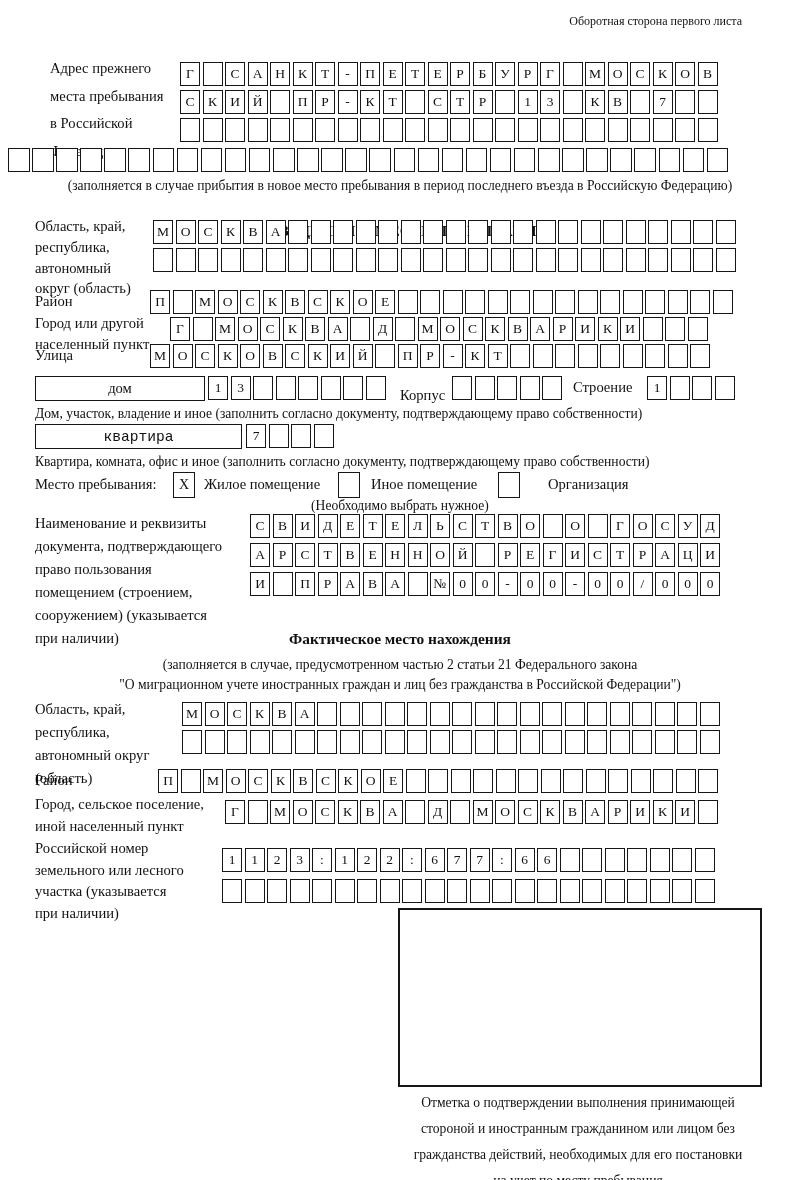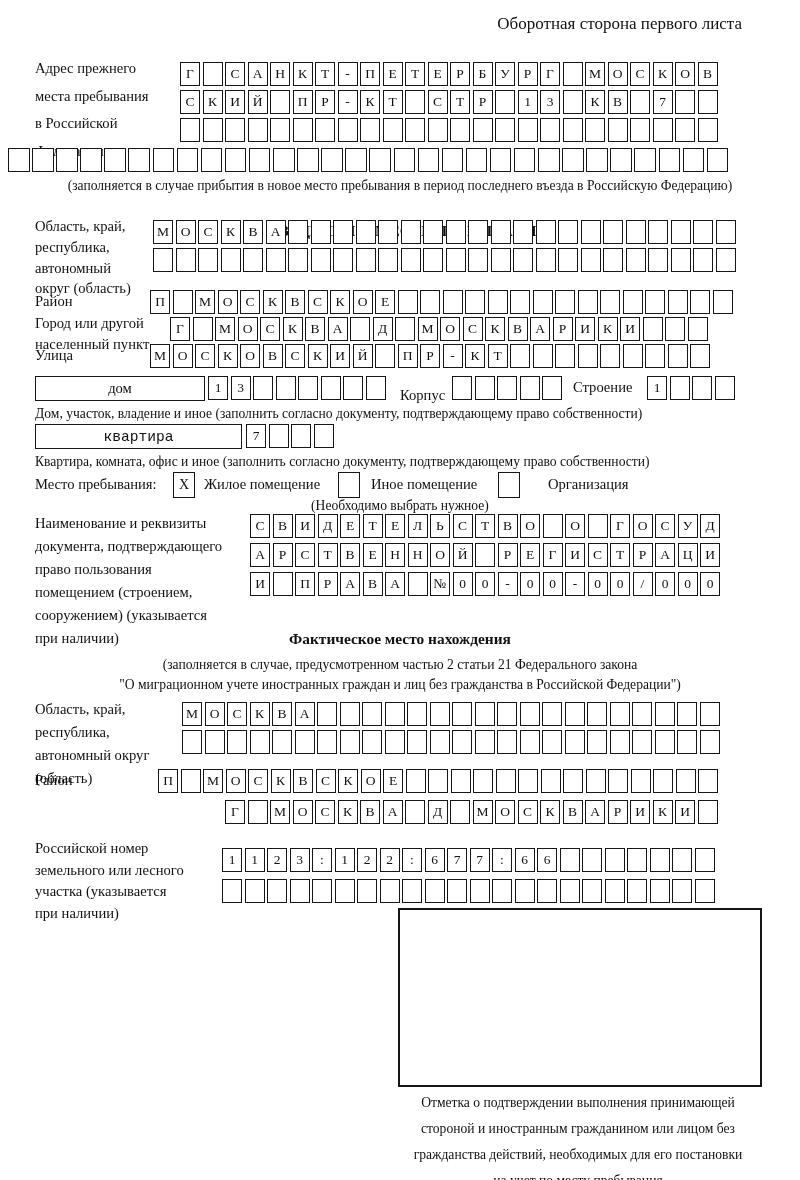--- a/index.html
+++ b/index.html
@@ -1,21 +1,21 @@
 <!DOCTYPE html>
 <html><head>
 <meta charset="utf-8">
 <style>
   html,body{margin:0;padding:0;background:#fff;}
   .page{
     position:relative;width:800px;height:1180px;background:#ffffff;
     font-family:"Liberation Serif","DejaVu Serif",serif;color:#111;
     overflow:hidden;
   }
-  .hdr-note{position:absolute;top:14px;right:58px;font-size:17px;white-space:nowrap;}
+  .hdr-note{position:absolute;top:14px;right:58px;font-size:12px;white-space:nowrap;}
   .lbl{position:absolute;font-size:14.6px;white-space:nowrap;}
   .caption{position:absolute;font-size:13.6px;white-space:nowrap;}
   .center{left:0;width:100%;text-align:center;}
   .sec-title{position:absolute;left:0;width:100%;text-align:center;font-weight:bold;font-size:15.4px;white-space:nowrap;}
   .boxrow{position:absolute;display:flex;}
   .cell{
     width:18px;height:22px;border:1.5px solid #161616;margin-right:2.5px;
     display:flex;align-items:center;justify-content:center;
     font-size:13.5px;line-height:1;background:#fff;flex:none;
   }
@@ -23,21 +23,21 @@
   .field-box{
     position:absolute;height:23px;border:1.5px solid #161616;background:#fff;
     display:flex;align-items:center;justify-content:center;font-size:14.6px;
   }
   .checkbox{
     position:absolute;width:20px;height:24px;border:1.5px solid #161616;background:#fff;
     display:flex;align-items:center;justify-content:center;font-size:14px;
   }
   .stamp-box{position:absolute;border:2px solid #161616;background:#fff;}
   .stamp-caption{position:absolute;font-size:13.6px;text-align:center;line-height:26px;}
-  .lh28 > div{line-height:27.5px;}
+  .lh28 > div{line-height:27.5px;margin-left:15px;}
   .lh21 > div{line-height:20.8px;}
   .lh23 > div{line-height:23px;}
   .lh215 > div{line-height:21.5px;}
 </style>
 </head>
 <body>
 
 <div class="page">
 
   <div class="hdr-note">Оборотная сторона первого листа</div>
@@ -524,20 +524,24 @@
       <span class="cell"></span>
       <span class="cell"></span>
       <span class="cell"></span>
       <span class="cell"></span>
       <span class="cell"></span>
       <span class="cell"></span>
       <span class="cell"></span>
       <span class="cell"></span>
     </div>
 
+  <div class="lbl lh215" style="left:35px;top:794px;">
+      <div>Город, сельское поселение,</div>
+      <div>иной населенный пункт</div>
+    </div>
   <div class="boxrow" style="left:225px;top:800px;">
       <span class="cell">Г</span>
       <span class="cell"></span>
       <span class="cell">М</span>
       <span class="cell">О</span>
       <span class="cell">С</span>
       <span class="cell">К</span>
       <span class="cell">В</span>
       <span class="cell">А</span>
       <span class="cell"></span>

